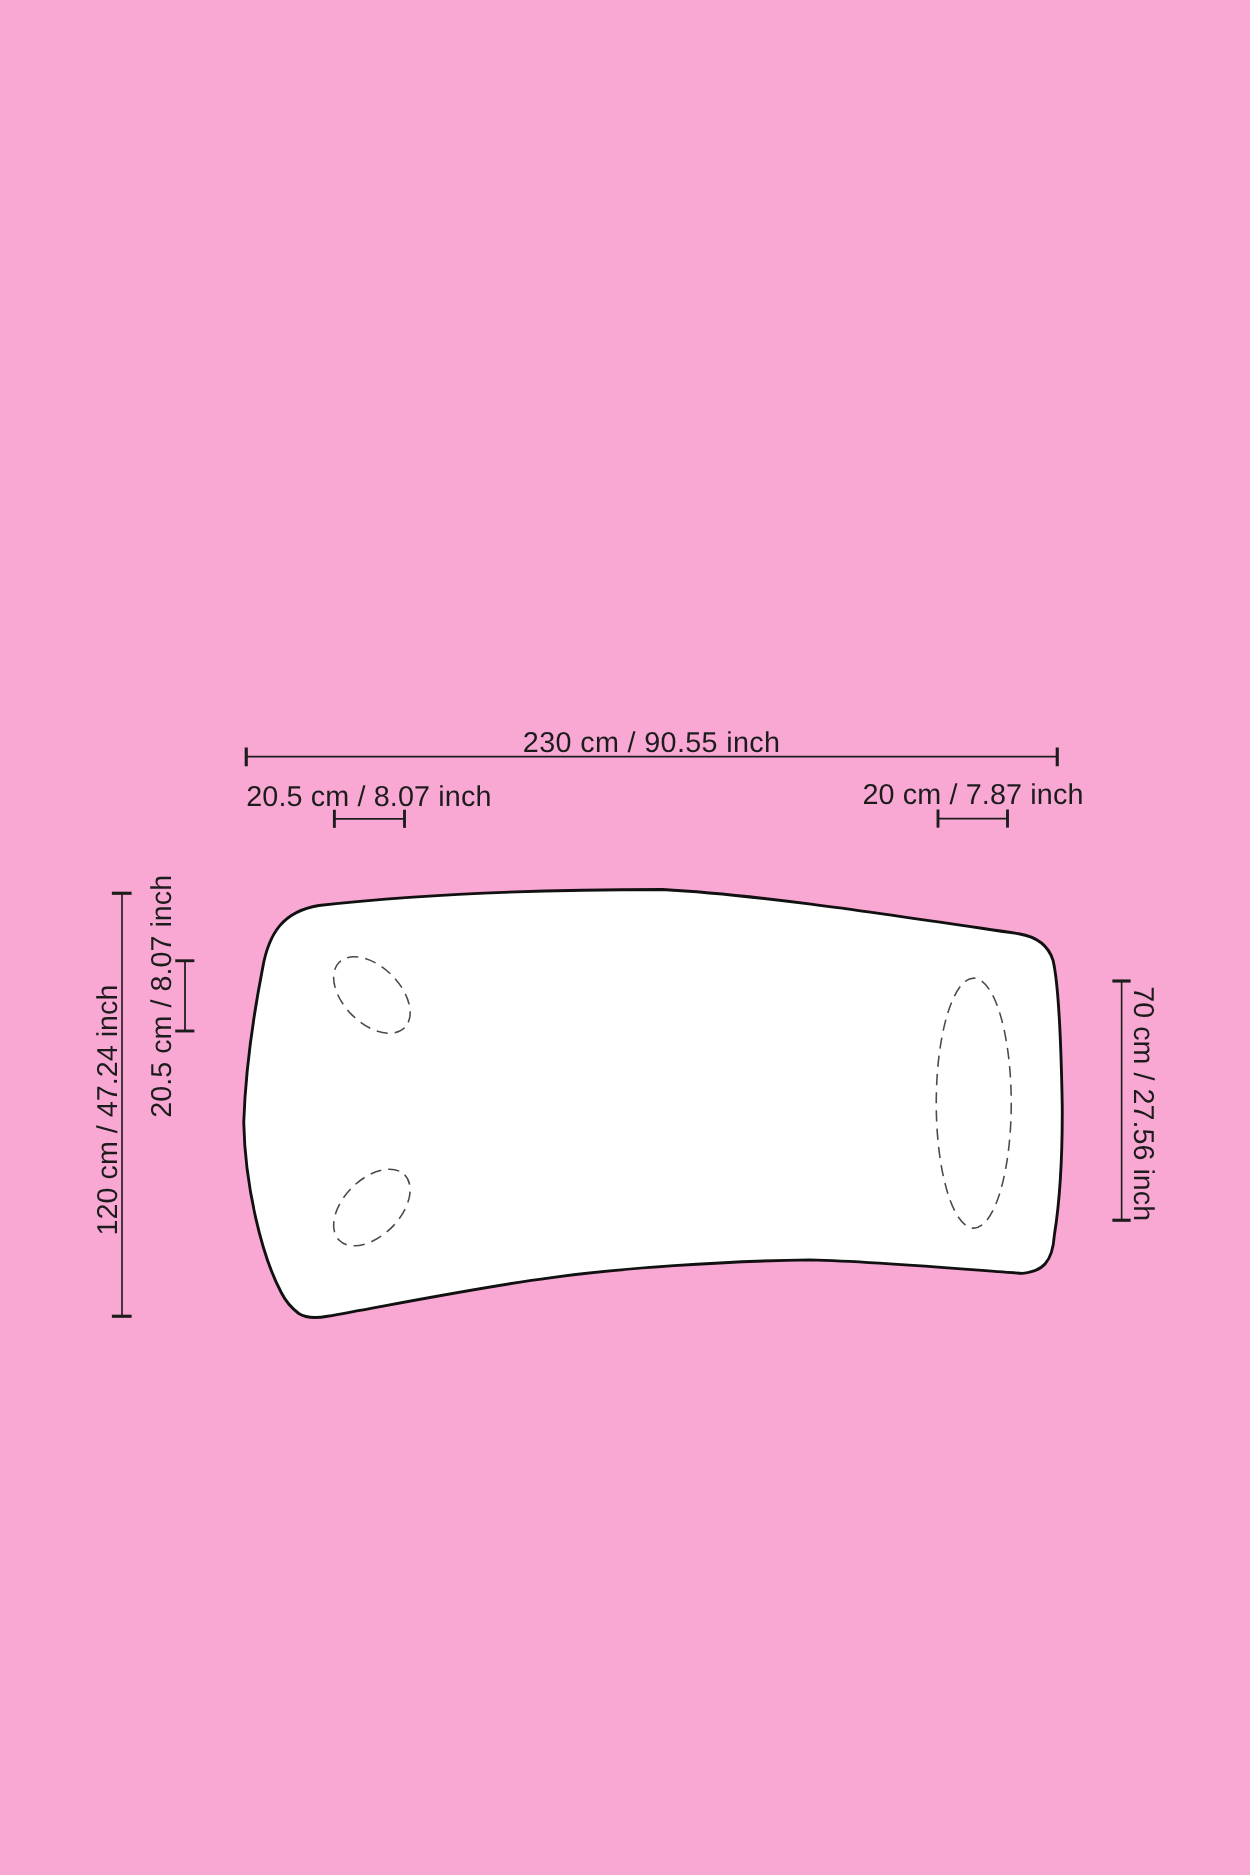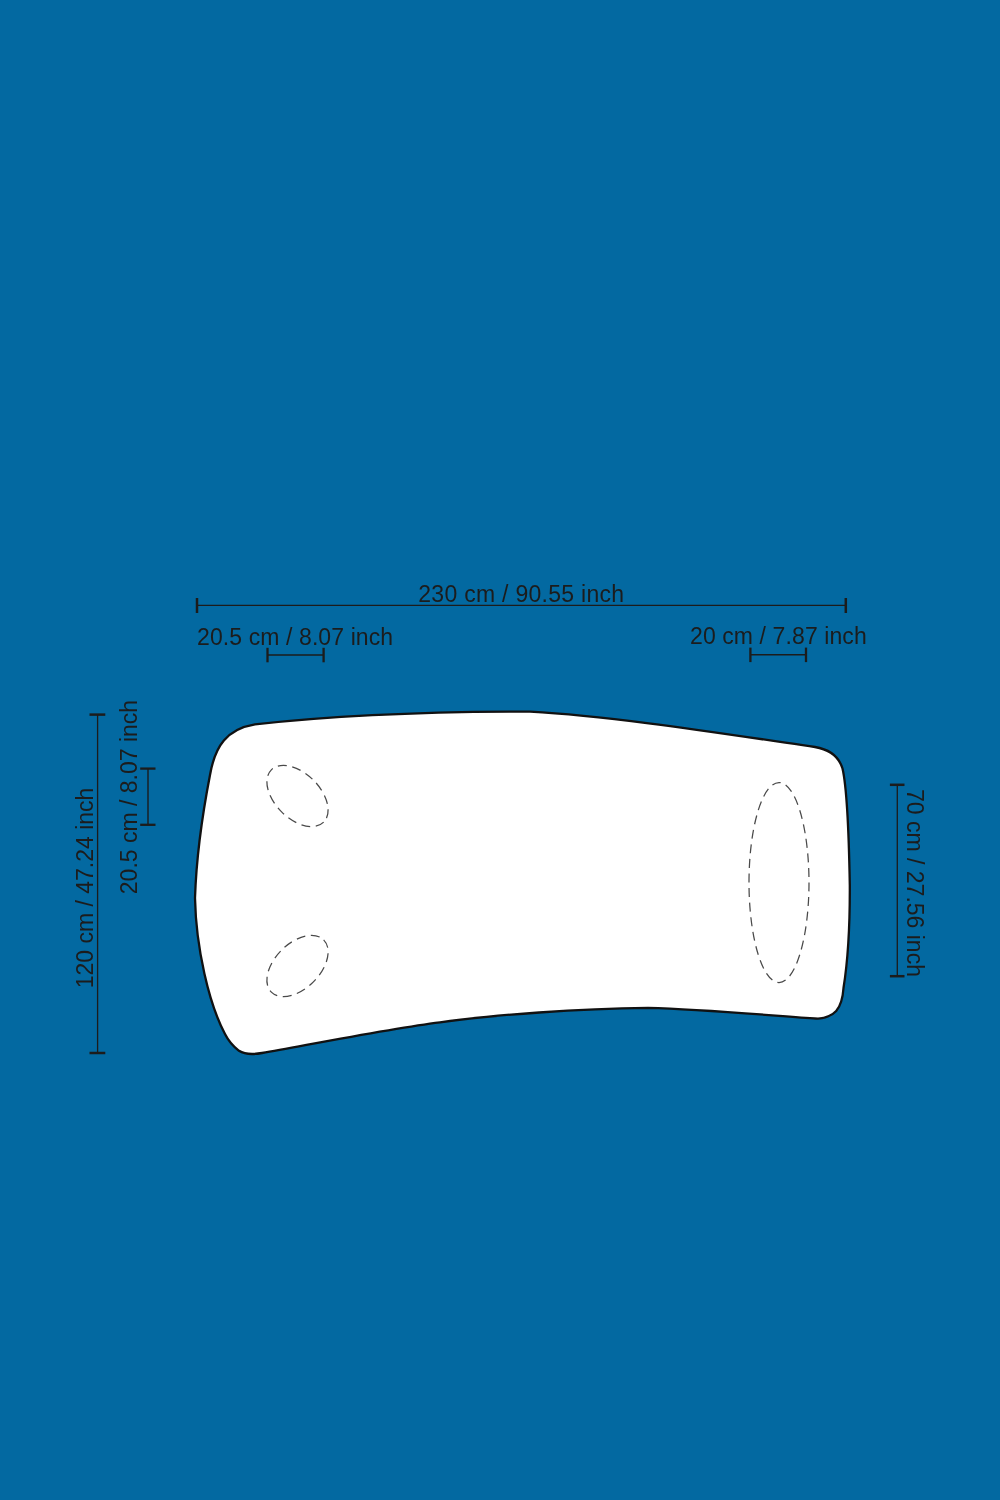--- a/index.html
+++ b/index.html
@@ -1,16 +1,16 @@
 <!DOCTYPE html>
 <html><head>
 <meta charset="utf-8">
 <style>
   html,body{margin:0;padding:0;background:#ffffff;}
-  .page{width:1000px;height:1500px;position:relative;background:#0369a1;overflow:hidden;}
+  .page{width:1000px;height:1500px;position:relative;background:#f9a8d4;overflow:hidden;}
   svg{position:absolute;top:0;left:0;}
   text{font-family:"Liberation Sans",sans-serif;font-size:23px;fill:#1c1c1c;}
 </style>
 </head>
 <body>
 
 <div class="page">
 <svg width="1000" height="1500" viewBox="0 0 1000 1500">
 
   <text x="521.3" y="601.5" text-anchor="middle" letter-spacing="0.28">230 cm / 90.55 inch</text>

